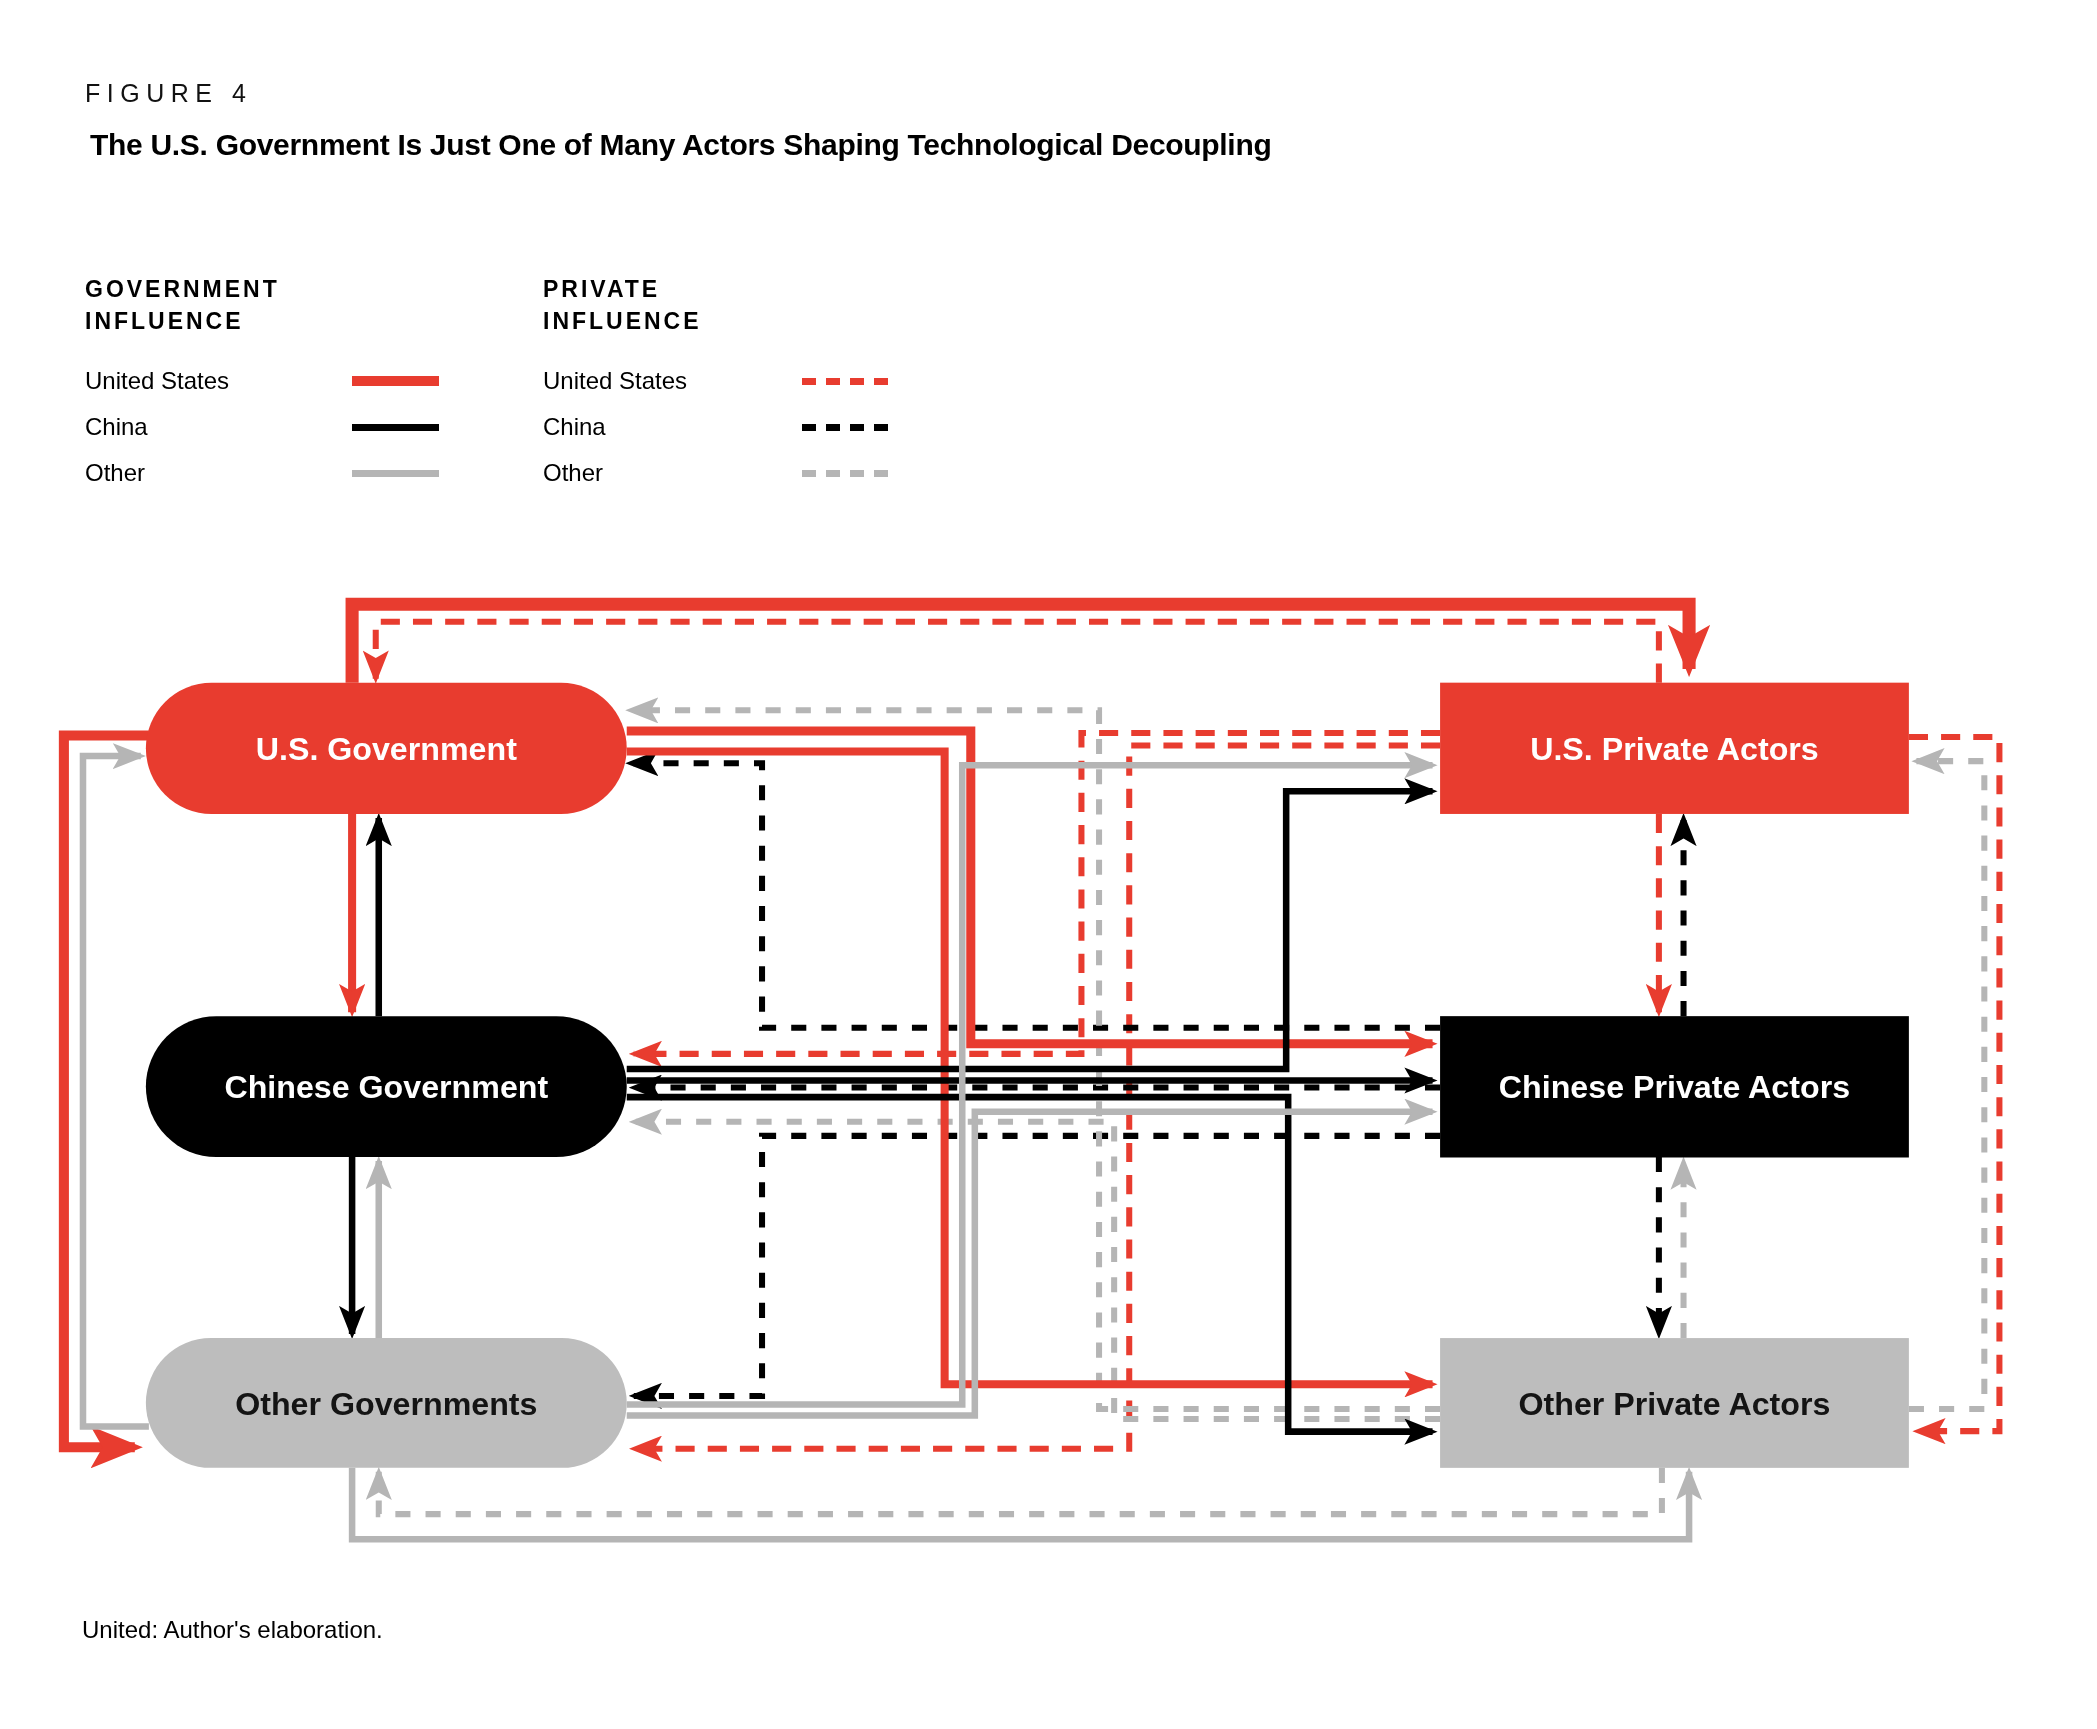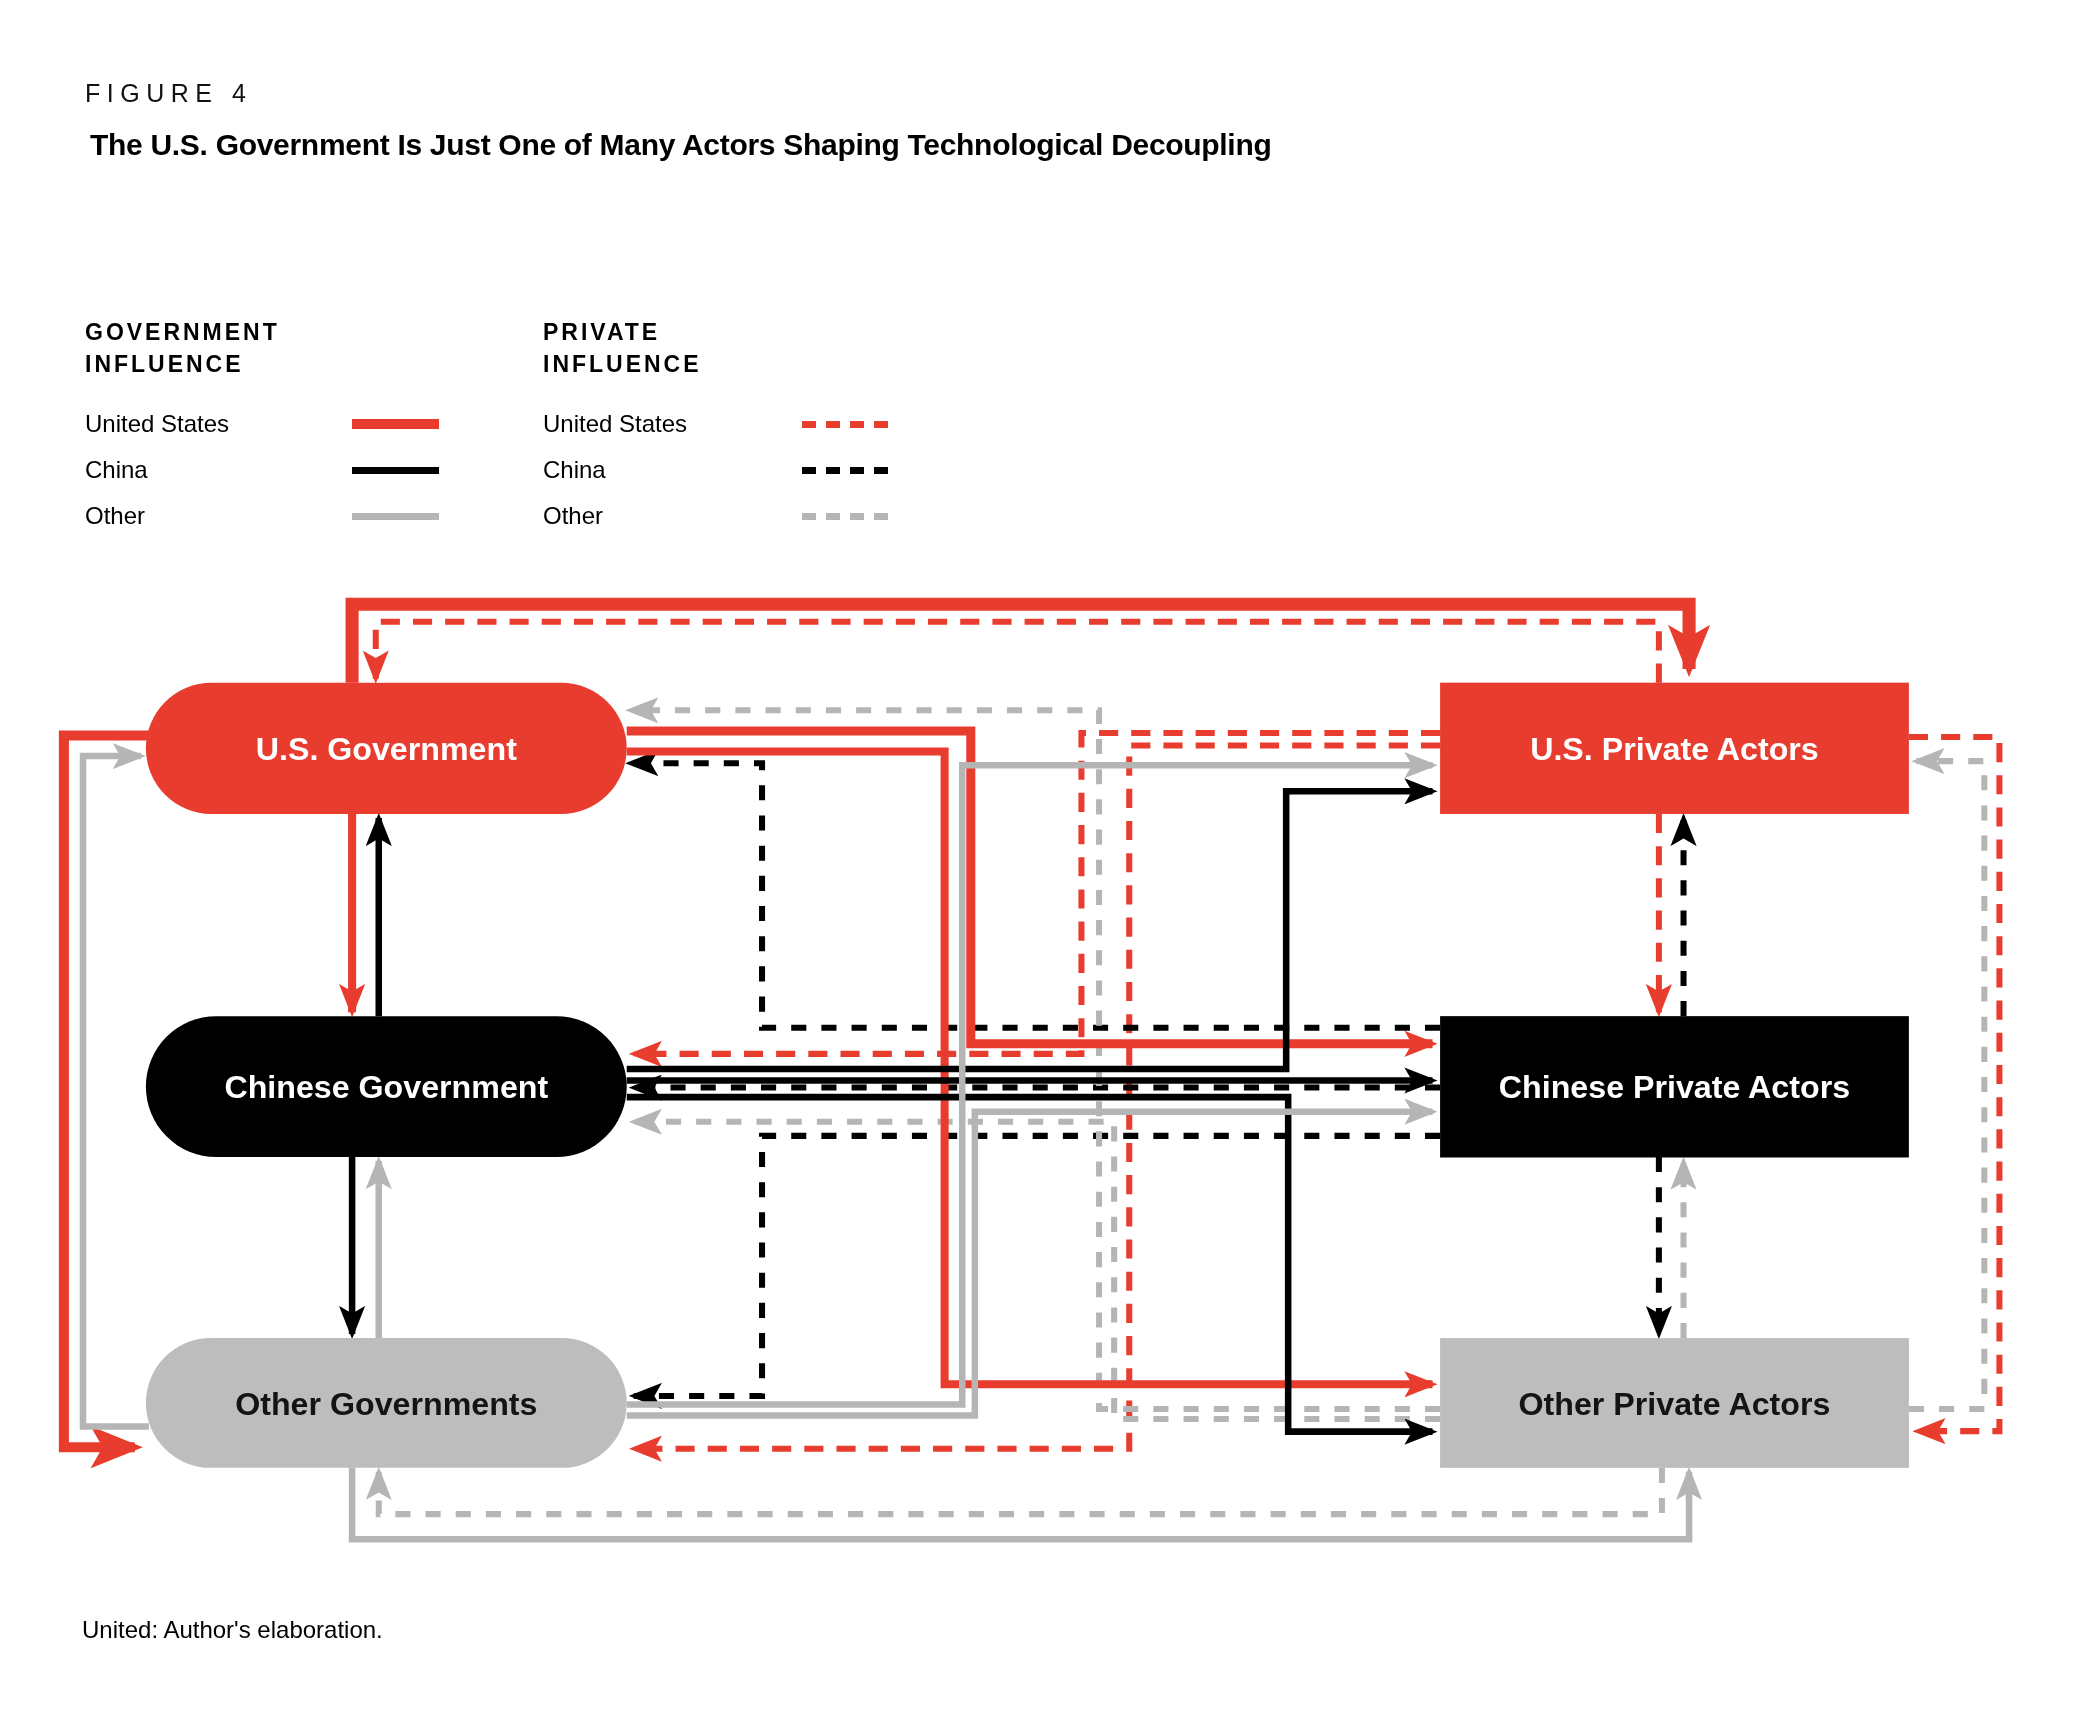--- a/index.html
+++ b/index.html
@@ -9,21 +9,21 @@
   #diagram{position:absolute;left:0;top:0;width:2097px;height:1729px;}
   .eyebrow{position:absolute;left:85px;top:79px;font-size:25px;font-weight:400;
            letter-spacing:0.26em;color:#111;}
   .headline{position:absolute;left:82px;top:120px;margin:8px;font-size:30px;font-weight:700;
             letter-spacing:-0.3px;white-space:nowrap;color:#000;}
   .legend{position:absolute;left:0;top:0;}
   .legend-col{position:absolute;top:274px;}
   .legend-col.c0{left:85px;width:468px;}
   .legend-col.c1{left:543px;width:443px;}
   .legend-heading{font-size:23px;font-weight:700;letter-spacing:0.13em;line-height:1.38;
-                  width:262px;margin-top:43px;}
+                  width:262px;}
   .legend-items{margin-top:21px;}
   .legend-item{display:flex;align-items:center;height:46px;}
   .legend-item .lbl{font-size:24px;}
   .c0 .legend-item .lbl{width:267px;}
   .c1 .legend-item .lbl{width:259px;}
   .sw{width:87px;flex:0 0 87px;}
   .source{position:absolute;left:82px;top:1616px;font-size:24px;color:#000;}
 </style>
 </head>
 <body>

